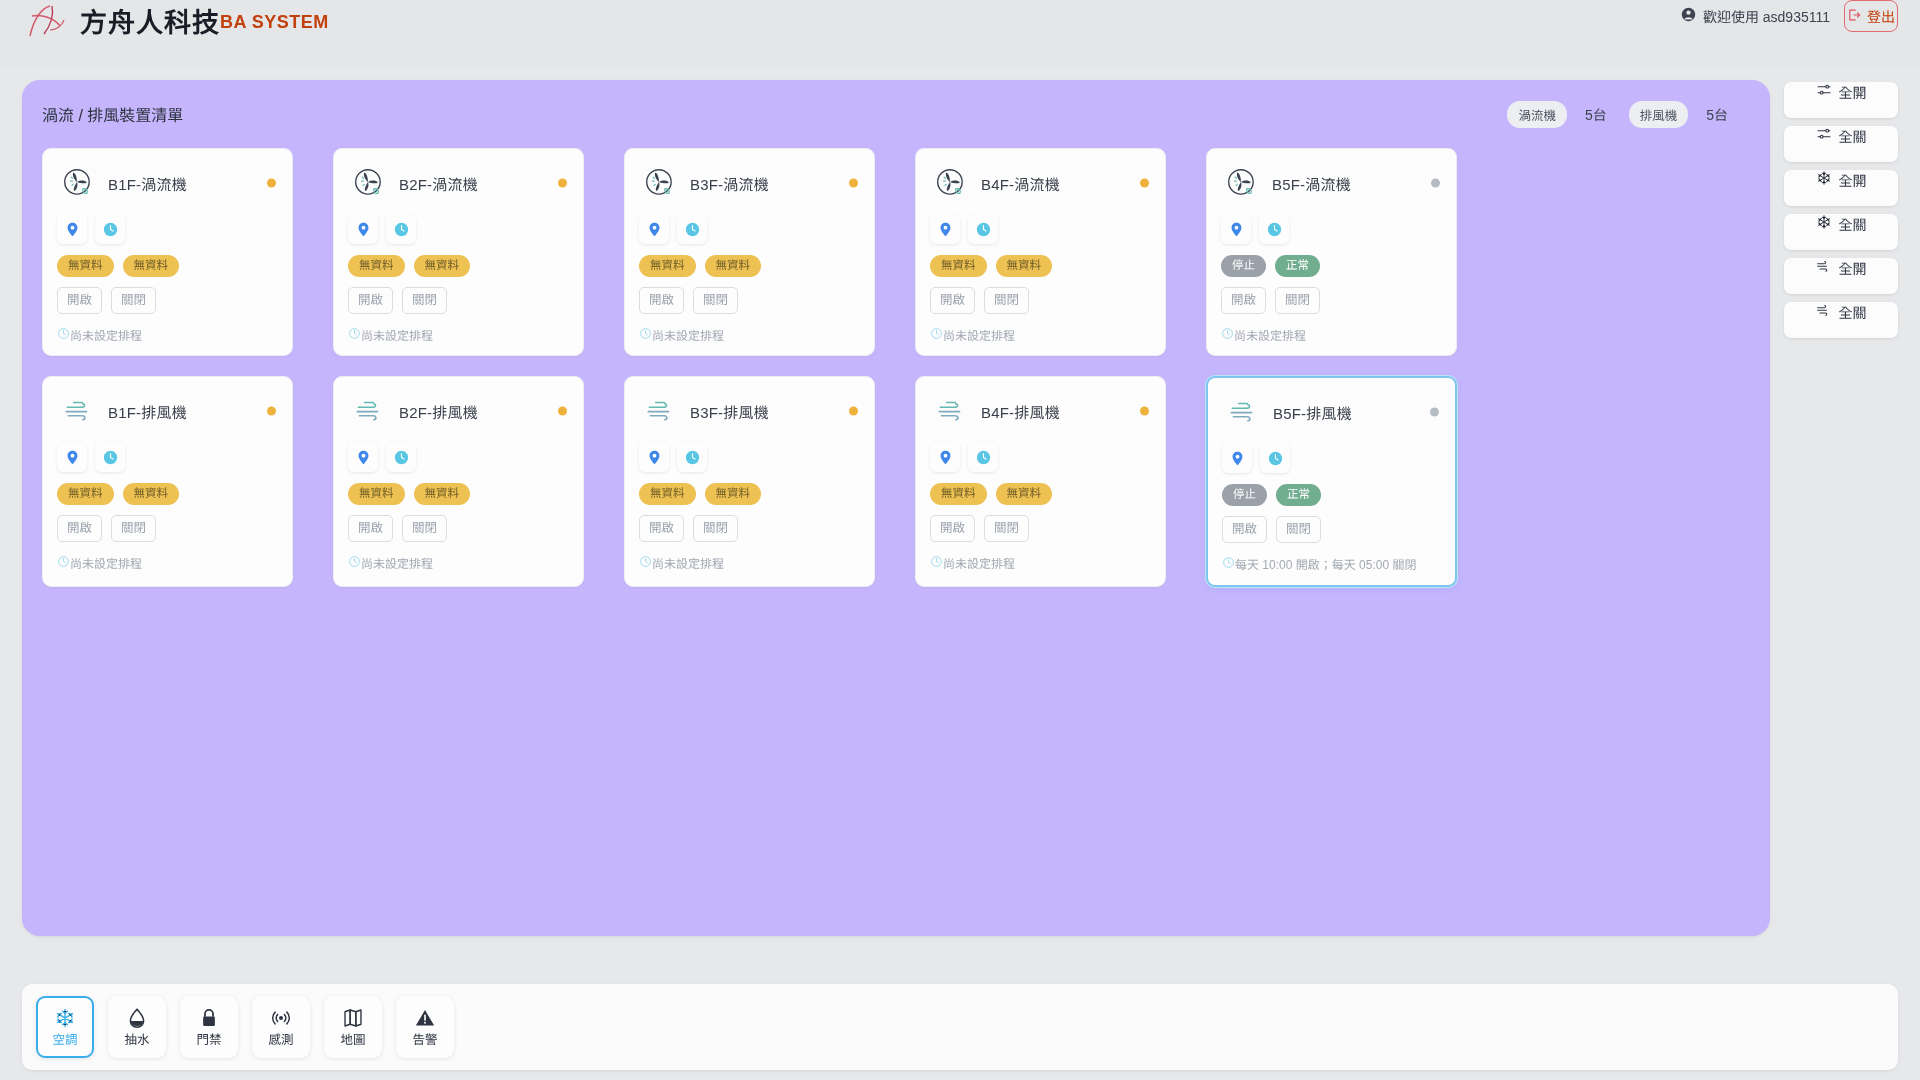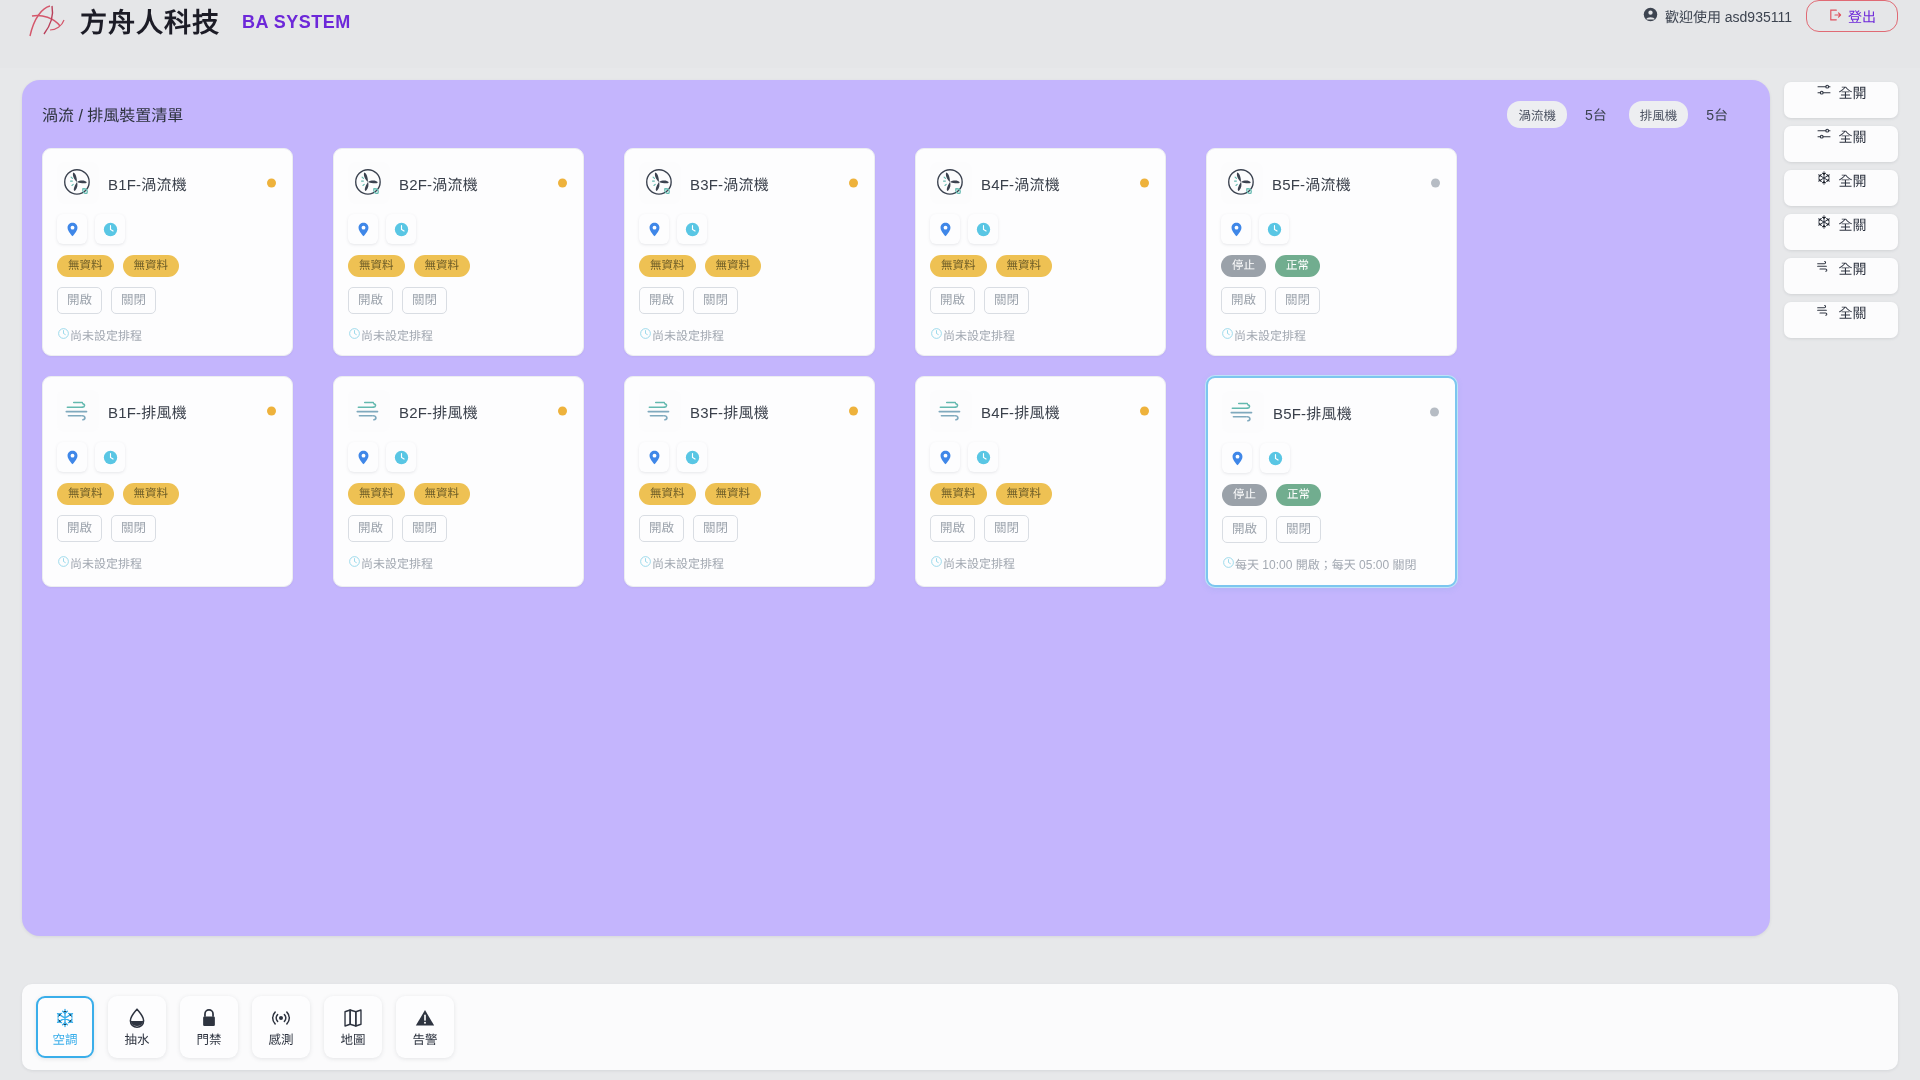--- a/index.html
+++ b/index.html
@@ -30,42 +30,41 @@
     font-size: 27px;
     font-weight: 700;
     color: #1c1c26;
     letter-spacing: 1px;
     font-family: "DejaVu Sans", sans-serif;
     line-height: 1;
   }
   .brand-sub {
     font-size: 18px;
     font-weight: 700;
-    color: #6d28d9;
+    color: #c2410c;
     letter-spacing: .5px;
-    margin-left: 22px;
     font-family: "Liberation Sans", sans-serif;
   }
   .header-right {
     margin-left: auto;
     display: flex;
     align-items: center;
     gap: 14px;
   }
   .welcome {
     display: flex; align-items: center; gap: 7px;
     font-size: 14px; color: #3d4450;
   }
   .logout-btn {
     display: flex; align-items: center; gap: 6px;
     border: 1px solid #e06a74;
-    color: #6d28d9;
+    color: #c2410c;
     background: #e5e6e8;
-    border-radius: 13px;
-    padding: 5px 21px;
+    border-radius: 8px;
+    padding: 5px 2px;
     font-size: 14px;
     cursor: pointer;
   }
 
   
   .page {
     display: flex;
     gap: 14px;
     padding: 12px 22px 0 22px;
     height: 868px;

